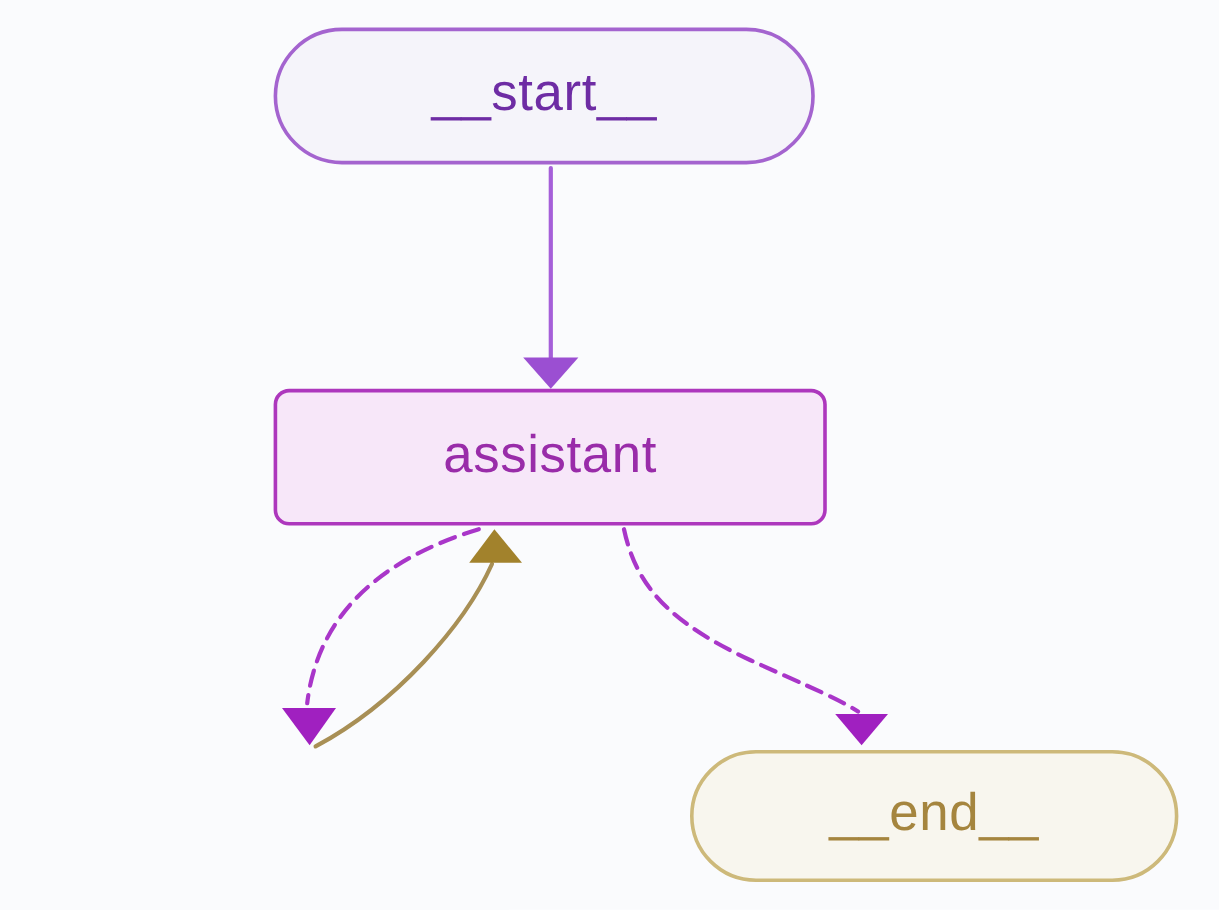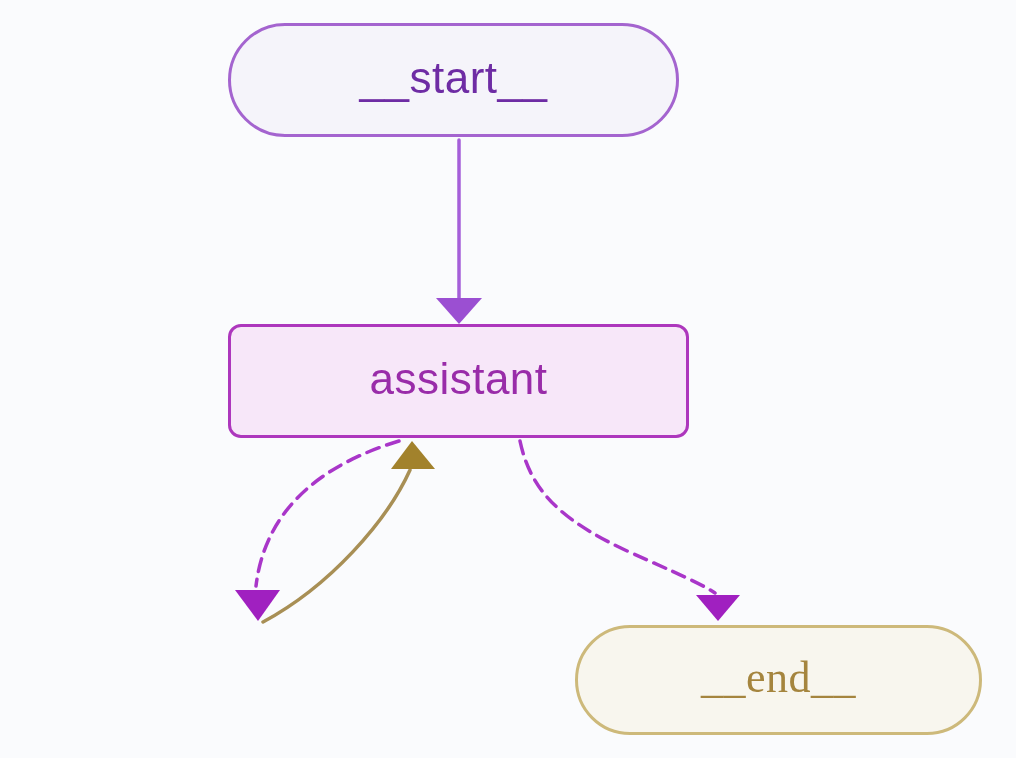--- a/index.html
+++ b/index.html
@@ -32,21 +32,21 @@
     font-size: 44px;
     font-weight: 400;
     letter-spacing: 0.5px;
     white-space: nowrap;
     line-height: 1;
     padding-bottom: 4px;
   }
   .node-start     { left: 228px; top: 23px;  width: 451px; height: 114px; border-radius: 57px; }
   .node-assistant { left: 228px; top: 324px; width: 461px; height: 114px; border-radius: 13px; }
   .node-tools     { left: 33px;  top: 625px; width: 355px; height: 112px; border-radius: 13px; }
-  .node-end       { left: 575px; top: 625px; width: 407px; height: 110px; border-radius: 55px; font-family: Liberation Serif, serif; }
+  .node-end       { left: 575px; top: 625px; width: 407px; height: 110px; border-radius: 55px; }
 </style>
 </head>
 <body>
 
 <div class="canvas" style="background-color: rgb(250, 251, 253);">
 
   <svg class="edges-layer" width="1016" height="758" viewBox="0 0 1016 758">
 
     <g>
       <path d="M 459 140 L 459 300" fill="none" stroke-width="3.5" stroke-linecap="round" stroke="#a55fd9"></path>

